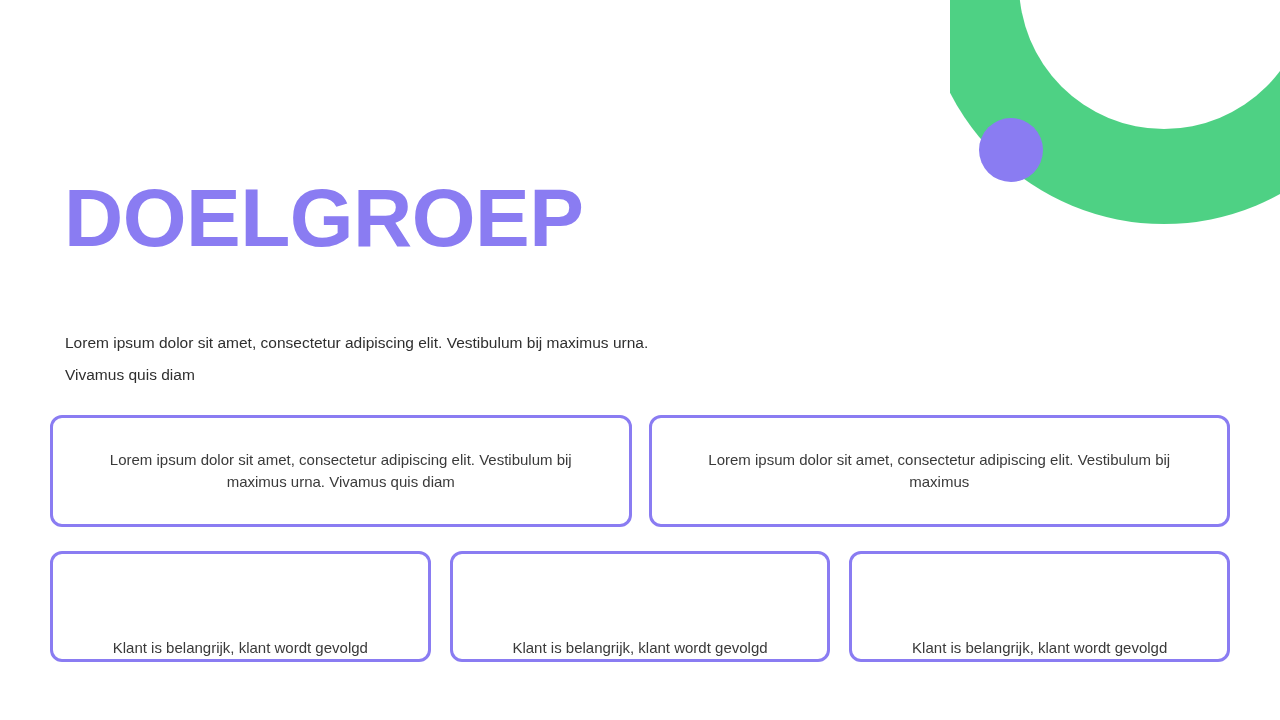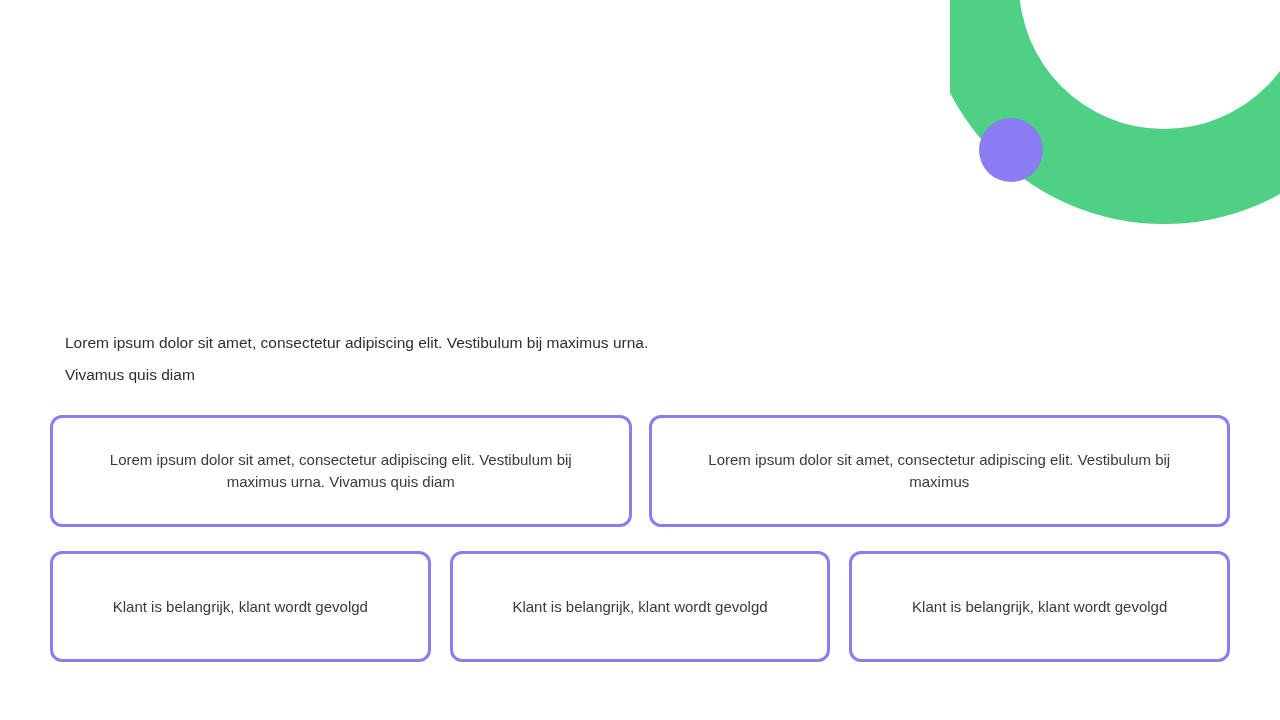--- a/index.html
+++ b/index.html
@@ -92,20 +92,21 @@
     padding: 0 26px;
     font-size: 15px;
     line-height: 22px;
     color: #3a3a3a;
   }
   .row-top .card {
     flex: 1 1 0;
   }
   .row-bottom .card {
     flex: 1 1 0;
+    align-items: flex-end;
   }
   .card-text {
     display: block;
   }
 </style>
 </head>
 <body>
 
 <div class="slide">
 
@@ -119,20 +120,21 @@
           <circle cx="214" cy="-16" r="145" fill="#000"></circle>
         </mask>
       </defs>
       <g>
         <rect x="0" y="0" width="330" height="290" fill="#4ed184" mask="url(#ring-mask)"></rect>
       </g>
       <circle cx="61" cy="150" r="32" fill="#8a7cf2"></circle>
     </svg>
   </div>
 
+  <h1 class="title">DOELGROEP</h1>
 
   <p class="subtitle">Lorem ipsum dolor sit amet, consectetur adipiscing elit. Vestibulum bij maximus urna. Vivamus quis diam</p>
 
   <div class="row row-top">
     <div class="card">
       <span class="card-text">Lorem ipsum dolor sit amet, consectetur adipiscing elit. Vestibulum bij maximus urna. Vivamus quis diam</span>
     </div>
     <div class="card">
       <span class="card-text">Lorem ipsum dolor sit amet, consectetur adipiscing elit. Vestibulum bij maximus</span>
     </div>

